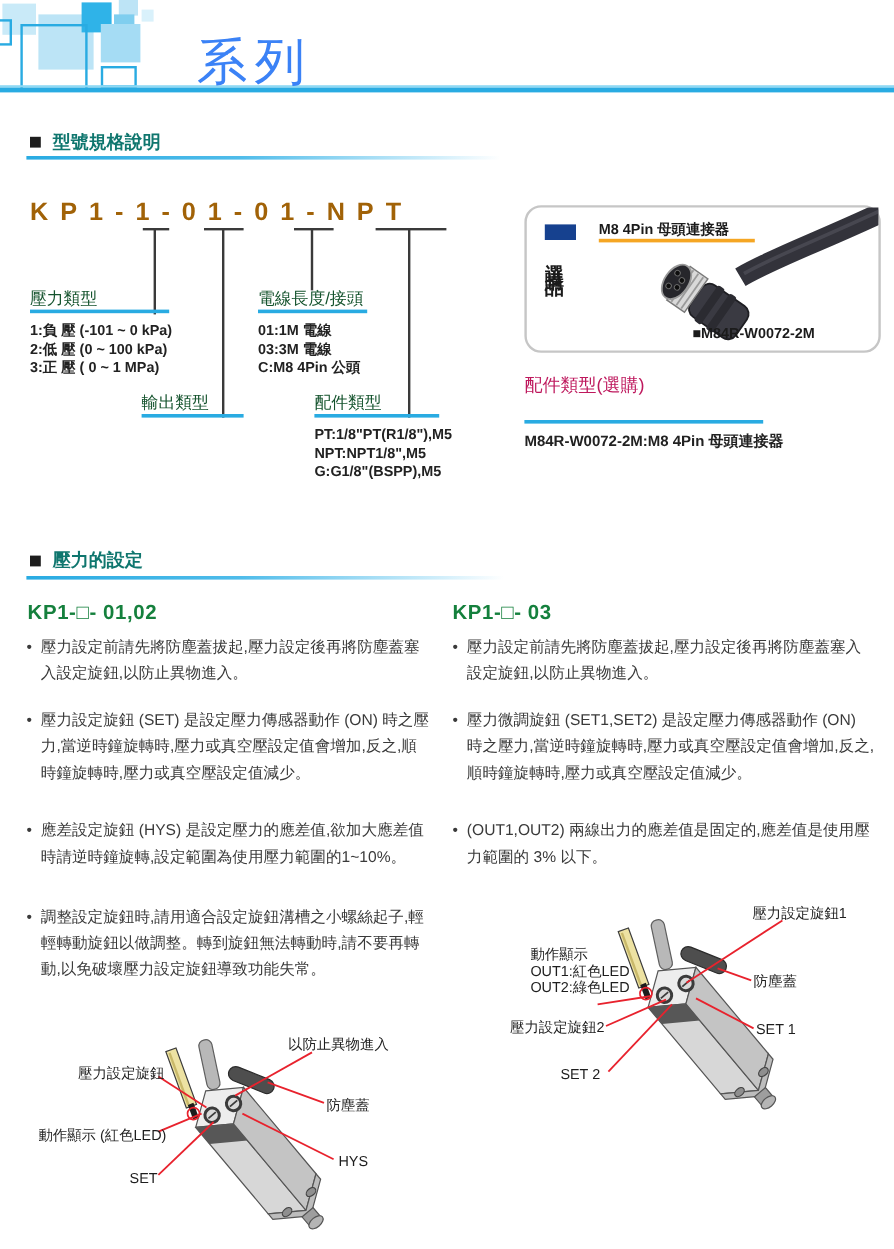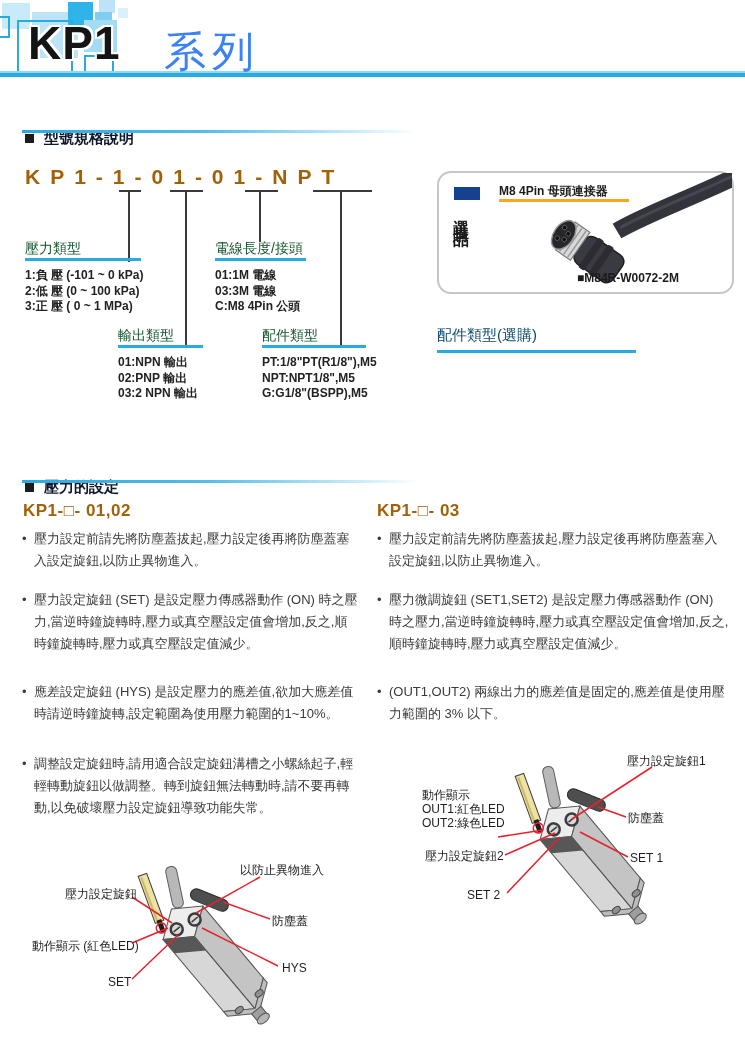--- a/index.html
+++ b/index.html
@@ -8,74 +8,73 @@
 
   
   .dsq{position:absolute;}
   .logo{position:absolute;left:28px;top:16px;font-size:46px;font-weight:900;letter-spacing:1px;color:#141414;z-index:3;
         text-shadow:-2px -2px 0 #fff,2px -2px 0 #fff,-2px 2px 0 #fff,2px 2px 0 #fff,0 -2px 0 #fff,0 2px 0 #fff,-2px 0 0 #fff,2px 0 0 #fff;}
   .series{position:absolute;left:164px;top:24px;font-size:42px;color:#3b82f6;letter-spacing:6px;z-index:3;}
   .toprule-light{position:absolute;left:0;top:71px;width:745px;height:2px;background:#8FD9F4;}
   .toprule{position:absolute;left:0;top:73px;width:745px;height:4px;background:#29ABE2;}
 
   
-  .sec-head{position:absolute;display:flex;align-items:center;gap:10px;font-size:15px;font-weight:600;color:#0f172a;margin-top:20px;}
+  .sec-head{position:absolute;display:flex;align-items:center;gap:10px;font-size:15px;font-weight:600;color:#0f766e;}
   .sec-head .sq{width:9px;height:9px;background:#1d1d1d;flex:none;}
   .sec-underline{position:absolute;height:3px;background:linear-gradient(to right,#29ABE2 0%,#4FBCEA 45%,#CBECFA 85%,rgba(255,255,255,0) 100%);}
 
   
   .model-code{position:absolute;left:25px;top:165px;font-size:21px;font-weight:700;color:#a16207;letter-spacing:10px;white-space:nowrap;}
   .lline{position:absolute;background:#3a3a3a;}
   .grp-title{position:absolute;font-size:14px;color:#14532d;white-space:nowrap;}
   .grp-line{position:absolute;height:3px;background:#29ABE2;}
   .grp-items{position:absolute;font-size:12px;font-weight:700;color:#222;line-height:15.5px;white-space:nowrap;}
 
   
   .optbox{position:absolute;left:437px;top:171px;width:297px;height:123px;border:2px solid #C6C6C6;border-radius:14px;box-sizing:border-box;background:#fff;}
   .optbox .chip{position:absolute;left:15px;top:14px;width:26px;height:13px;background:#16418F;}
   .optbox .vlabel{position:absolute;left:11px;top:34px;writing-mode:vertical-rl;text-orientation:upright;font-size:16px;font-weight:700;letter-spacing:6px;color:#1b1b1b;z-index:2;}
   .optbox .clabel{position:absolute;left:60px;top:10px;font-size:12px;font-weight:700;color:#1b1b1b;z-index:2;}
   .optbox .oline{position:absolute;left:60px;top:26px;width:130px;height:3px;background:#F5A623;z-index:2;}
   .optbox .caption{position:absolute;left:138px;top:98px;font-size:12px;font-weight:700;color:#1b1b1b;z-index:2;}
   .optbox svg{position:absolute;left:0;top:0;}
 
   
-  .acc-title{position:absolute;left:437px;top:326px;font-size:15px;color:#0c4a6e;}
+  .acc-title{position:absolute;left:437px;top:312px;font-size:15px;color:#be185d;}
   .acc-line{position:absolute;left:437px;top:350px;width:199px;height:3px;background:#29ABE2;}
   .acc-item{position:absolute;left:437px;top:360px;font-size:12.5px;font-weight:700;color:#222;}
 
   
-  .col-head{position:absolute;font-size:17px;font-weight:700;color:#a16207;letter-spacing:.5px;}
+  .col-head{position:absolute;font-size:17px;font-weight:700;color:#15803d;letter-spacing:.5px;}
   .bullet{position:absolute;display:flex;font-size:13px;line-height:22px;color:#3A3A3A;}
   .bullet .dot{width:12px;flex:none;}
   .bullet p{margin:0;flex:1;}
 
   
   .diagram{position:absolute;}
   .diagram svg{position:absolute;left:0;top:0;}
   .dlabel{position:absolute;font-size:12px;color:#1e1e1e;white-space:nowrap;z-index:2;}
-  .dlabel.multi{white-space:pre-line;line-height:14px;}
+  .dlabel.multi{white-space:pre-line;line-height:14px;margin-left:20px;}
 </style>
 </head>
 <body>
 
 <div class="page">
 
   <div class="dsq" style="left:2px;top:3px;width:28px;height:26px;background:#C9EAF8;"></div>
   <div class="dsq" style="left:99px;top:0;width:16px;height:13px;background:#BDE4F6;"></div>
   <div class="dsq" style="left:32px;top:12px;width:46px;height:46px;background:#BCE4F6;"></div>
   <div class="dsq" style="left:68px;top:2px;width:25px;height:25px;background:#2FB3E8;"></div>
   <div class="dsq" style="left:95px;top:12px;width:17px;height:16px;background:#7FCEEF;"></div>
   <div class="dsq" style="left:84px;top:20px;width:33px;height:32px;background:#A5DCF4;"></div>
   <div class="dsq" style="left:17px;top:20px;width:52px;height:52px;border:2px solid #29ABE2;"></div>
   <div class="dsq" style="left:-4px;top:16px;width:10px;height:18px;border:2px solid #29ABE2;"></div>
   <div class="dsq" style="left:84px;top:55px;width:26px;height:14px;border:2px solid #29ABE2;"></div>
   <div class="dsq" style="left:118px;top:8px;width:10px;height:10px;background:#D9F1FB;"></div>
 
-  <div class="logo">KP1</div>
   <div class="series">系列</div>
   <div class="toprule-light"></div>
   <div class="toprule"></div>
 
   <div class="sec-head" style="left:25px;top:109px;">
     <span class="sq"></span>
     <span>型號規格說明</span>
   </div>
   <div class="sec-underline" style="left:22px;top:130px;width:395px;"></div>
 
@@ -101,25 +100,20 @@
   <div class="grp-title" style="left:215px;top:240px;">電線長度/接頭</div>
   <div class="grp-line" style="left:215px;top:258px;width:91px;"></div>
   <div class="grp-items" style="left:215px;top:268px;">
     <div>01:1M 電線</div>
     <div>03:3M 電線</div>
     <div>C:M8 4Pin 公頭</div>
   </div>
 
   <div class="grp-title" style="left:118px;top:327px;">輸出類型</div>
   <div class="grp-line" style="left:118px;top:345px;width:85px;"></div>
-  <div class="grp-items" style="left:118px;top:355px;">
-    <div>01:NPN 輸出</div>
-    <div>02:PNP 輸出</div>
-    <div>03:2 NPN 輸出</div>
-  </div>
 
   <div class="grp-title" style="left:262px;top:327px;">配件類型</div>
   <div class="grp-line" style="left:262px;top:345px;width:104px;"></div>
   <div class="grp-items" style="left:262px;top:355px;">
     <div>PT:1/8"PT(R1/8"),M5</div>
     <div>NPT:NPT1/8",M5</div>
     <div>G:G1/8"(BSPP),M5</div>
   </div>
 
   <div class="optbox">
@@ -143,20 +137,21 @@
     </svg>
     <div class="chip"></div>
     <div class="vlabel">選購品</div>
     <div class="clabel">M8 4Pin 母頭連接器</div>
     <div class="oline"></div>
     <div class="caption">■M84R-W0072-2M</div>
   </div>
 
   <div class="acc-title">配件類型(選購)</div>
   <div class="acc-line"></div>
+  <div class="acc-item">M84R-W0072-2M:M8 4Pin 母頭連接器</div>
 
   <div class="sec-head" style="left:25px;top:458px;">
     <span class="sq"></span>
     <span>壓力的設定</span>
   </div>
   <div class="sec-underline" style="left:22px;top:480px;width:398px;"></div>
 
   <div class="col-head" style="left:23px;top:501px;">KP1-□- 01,02</div>
   <div class="bullet" style="left:22px;top:528px;width:336px;">
     <span class="dot">•</span>

